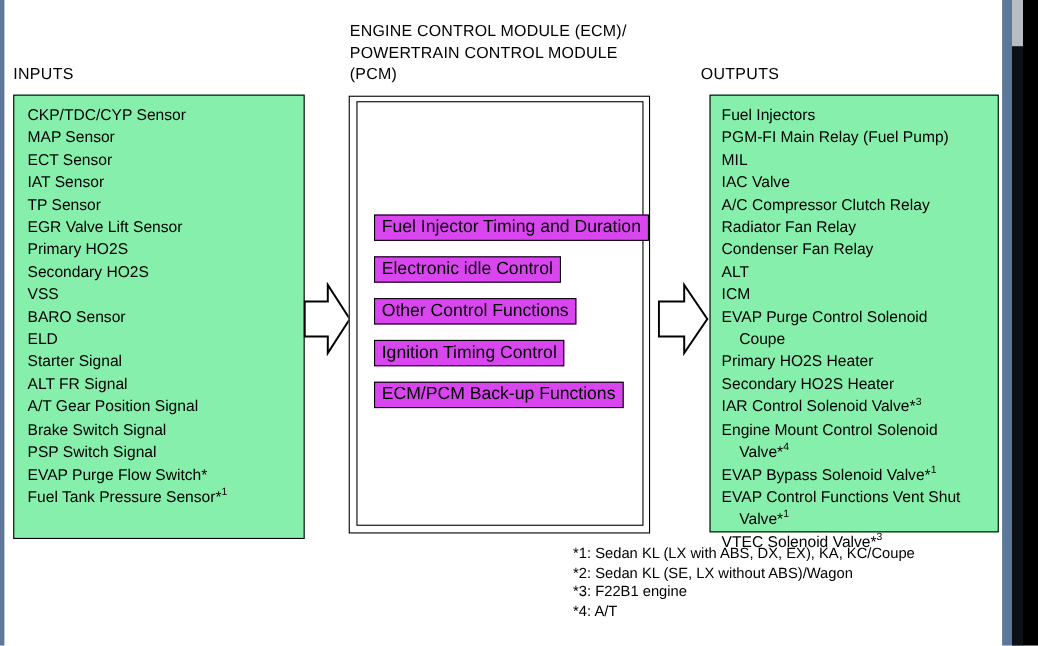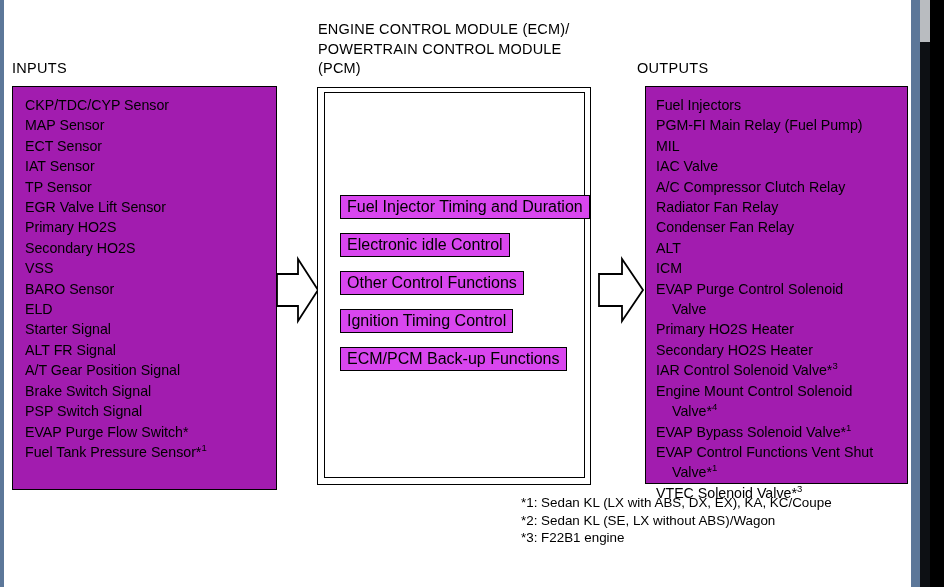--- a/index.html
+++ b/index.html
@@ -39,21 +39,21 @@
 
   
   .col-title {
     position: absolute;
     font-size: 14.5px; letter-spacing: .3px; color: #000;
     white-space: nowrap;
   }
   .list-box {
     position: absolute;
     border: 1.6px solid #000;
-    background: #a21caf;
+    background: #86efac;
   }
   .item-list { list-style: none; }
   .item-list li {
     font-size: 14.2px;
     line-height: 20.4px;
     color: #000;
     white-space: nowrap;
   }
   .item-list li.indent { padding-left: 16px; }
   sup { font-size: 9.5px; vertical-align: super; line-height: 0; }
@@ -182,37 +182,38 @@
         <li><span>Fuel Injectors</span></li>
         <li><span>PGM-FI Main Relay (Fuel Pump)</span></li>
         <li><span>MIL</span></li>
         <li><span>IAC Valve</span></li>
         <li><span>A/C Compressor Clutch Relay</span></li>
         <li><span>Radiator Fan Relay</span></li>
         <li><span>Condenser Fan Relay</span></li>
         <li><span>ALT</span></li>
         <li><span>ICM</span></li>
         <li><span>EVAP Purge Control Solenoid</span></li>
-        <li class="indent"><span>Valve</span></li>
+        <li class="indent"><span>Coupe</span></li>
         <li><span>Primary HO2S Heater</span></li>
         <li><span>Secondary HO2S Heater</span></li>
         <li><span>IAR Control Solenoid Valve*</span><sup>3</sup></li>
         <li><span>Engine Mount Control Solenoid</span></li>
         <li class="indent"><span>Valve*</span><sup>4</sup></li>
         <li><span>EVAP Bypass Solenoid Valve*</span><sup>1</sup></li>
         <li><span>EVAP Control Functions Vent Shut</span></li>
         <li class="indent"><span>Valve*</span><sup>1</sup></li>
         <li><span>VTEC Solenoid Valve*</span><sup>3</sup></li>
       </ul>
   </div>
 
   <div id="footnotes">
     <div>*1: Sedan KL (LX with ABS, DX, EX), KA, KC/Coupe</div>
     <div>*2: Sedan KL (SE, LX without ABS)/Wagon</div>
     <div>*3: F22B1 engine</div>
+    <div>*4: A/T</div>
   </div>
 
   <div class="viewer-bg"></div>
   <div class="scroll-track"></div>
   <div class="scroll-thumb"></div>
   <div class="edge-right-dark"></div>
 
 </div>
 
 </body></html>

